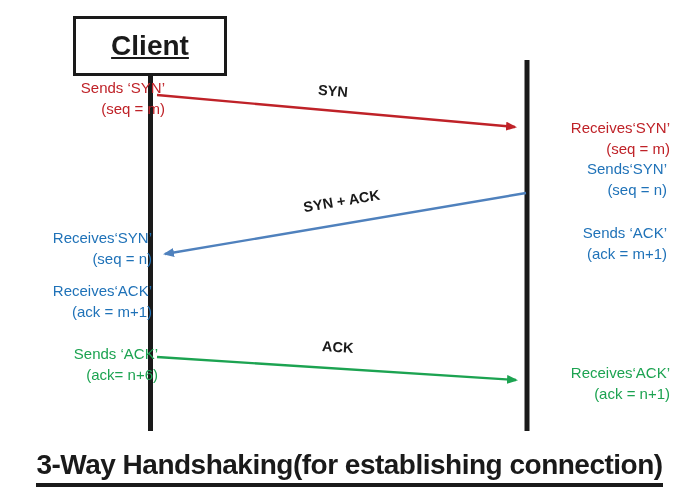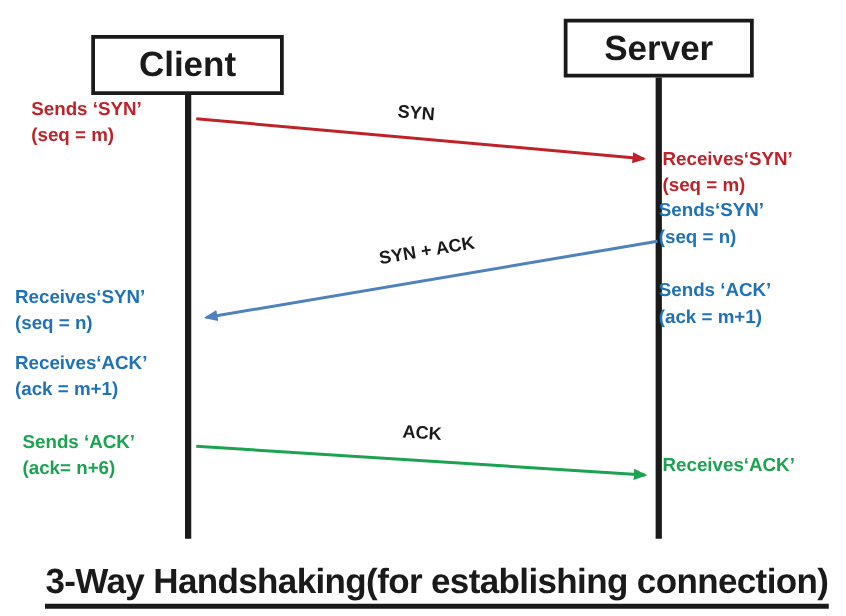--- a/index.html
+++ b/index.html
@@ -19,27 +19,27 @@
   .mk-green{fill:var(--green);}
   .lifeline{fill:var(--ink);}
   .actor{
     position:absolute;
     box-sizing:border-box;
     border:3px solid var(--ink);
     background:#ffffff;
     display:flex;align-items:center;justify-content:center;
     font-weight:bold;font-size:28px;color:var(--ink);
   }
-  #actor-client{left:73px;top:28px;width:154px;height:48px;}
+  #actor-client{left:73px;top:16px;width:154px;height:60px;text-decoration:underline;}
   #actor-server{left:451px;top:15px;width:152px;height:47px;}
   .note{
     position:absolute;
     width:140px;
-    text-align:left;
-    font-weight:bold;
+    text-align:right;
+    font-weight:normal;
     font-size:15px;
     line-height:21px;
     white-space:nowrap;
   }
   .note span{display:block;}
   .c-red{color:var(--red);}
   .c-blue{color:var(--blue-text);}
   .c-green{color:var(--green);}
   .msg-label{
     position:absolute;
@@ -84,21 +84,20 @@
 
     <rect x="148" y="58" width="5" height="373" class="lifeline"></rect>
     <rect x="524.5" y="60" width="5" height="371" class="lifeline"></rect>
 
     <line x1="157" y1="95" x2="515" y2="127" class="ln-red" marker-end="url(#arr-red)"></line>
     <line x1="526" y1="193" x2="165" y2="254" class="ln-blue" marker-end="url(#arr-blue)"></line>
     <line x1="157" y1="357" x2="516" y2="380" class="ln-green" marker-end="url(#arr-green)"></line>
   </svg>
 
   <div class="actor" id="actor-client">Client</div>
-  <div class="actor" id="actor-server">Server</div>
 
   <div class="msg-label" style="left:318px;top:83px;transform:rotate(4.5deg);">SYN</div>
   <div class="msg-label" style="left:303px;top:193px;transform:rotate(-9.5deg);">SYN + ACK</div>
   <div class="msg-label" style="left:322px;top:339px;transform:rotate(3.5deg);">ACK</div>
 
   <div class="note c-red" style="left:25px;top:77px;">
     <span>Sends ‘SYN’</span>
     <span>(seq = m)</span>
   </div>
   <div class="note c-blue" style="left:12px;top:227px;">
@@ -121,19 +120,20 @@
   <div class="note c-blue" style="left:527px;top:158px;">
     <span>Sends‘SYN’</span>
     <span>(seq = n)</span>
   </div>
   <div class="note c-blue" style="left:527px;top:222px;">
     <span>Sends ‘ACK’</span>
     <span>(ack = m+1)</span>
   </div>
   <div class="note c-green" style="left:530px;top:362px;">
     <span>Receives‘ACK’</span>
+    <span>(ack = n+1)</span>
   </div>
 
   <div id="title">
     <span>3-Way Handshaking(for establishing connection)</span>
   </div>
 
 </div>
 
 </body></html>

